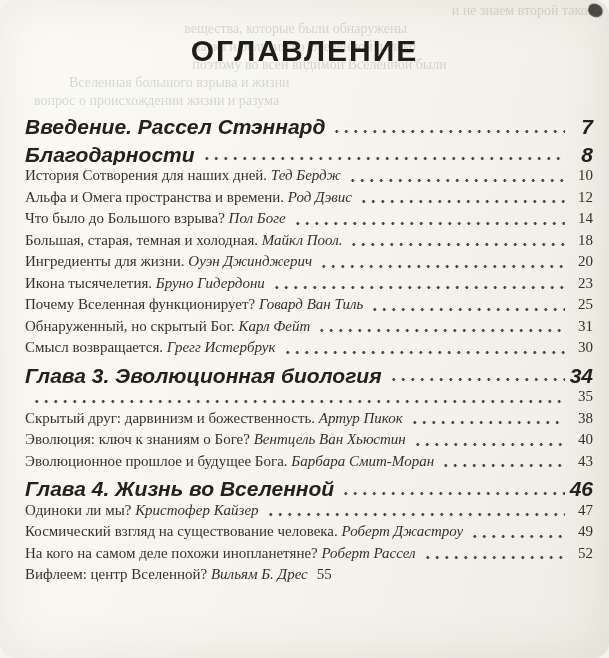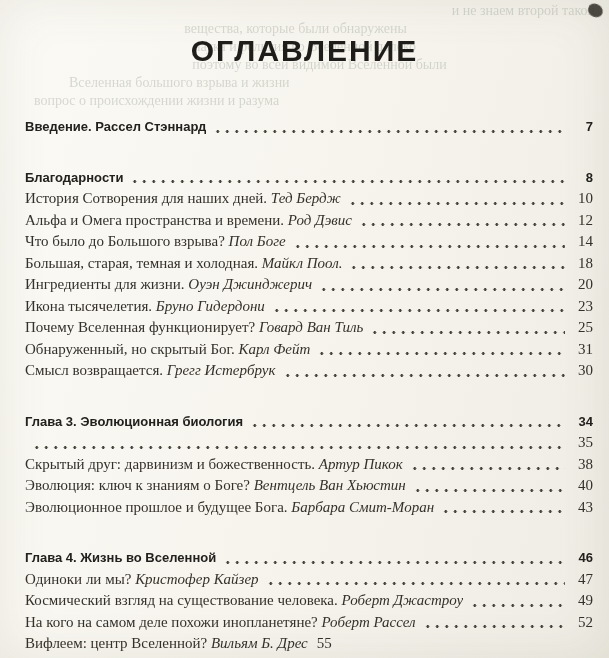--- a/index.html
+++ b/index.html
@@ -7,20 +7,21 @@
     width: 609px; height: 658px;
     overflow: hidden;
     position: relative;
     background: #f6f4ee;
     font-family: "Liberation Serif", serif;
   }
   .scan {
     position: absolute; inset: 0;
     background: linear-gradient(105deg, #fbfaf5 0%, #f6f4ed 50%, #eeece4 100%);
     box-shadow: inset 0 0 50px rgba(95, 85, 60, 0.10);
+    border-radius: 15px;
   }
   
   .bleed {
     position: absolute; top: 0; left: 0; right: 0; height: 118px;
     padding: 2px 14px 0;
     color: #8a9488;
     opacity: 0.32;
     filter: blur(0.7px);
     font-size: 14px;
     line-height: 18px;
@@ -59,26 +60,27 @@
     top: 116px; left: 25px; right: 16px;
   }
   .row {
     display: flex;
     align-items: baseline;
     font-size: 15px;
     line-height: 21.5px;
     color: #34312b;
     white-space: nowrap;
   }
-  .row.gap { margin-top: 29px; align-items: center; }
+  .row.gap { margin-top: 6px; align-items: center; }
   .row.bold {
     font-family: "Liberation Sans", sans-serif;
     font-weight: 700;
     color: #23211d;
-    font-size: 13px;
+    font-size: 21px;
+    font-style: italic;
   }
   .label { flex: 0 1 auto; overflow: hidden; }
   .author { font-style: italic; }
   .leader {
     flex: 1 1 auto;
     min-width: 10px;
     height: 5px;
     align-self: flex-end;
     margin: 0 4px 4px 7px;
     background-image: radial-gradient(circle, #45423a 1.3px, rgba(0,0,0,0) 1.6px);

